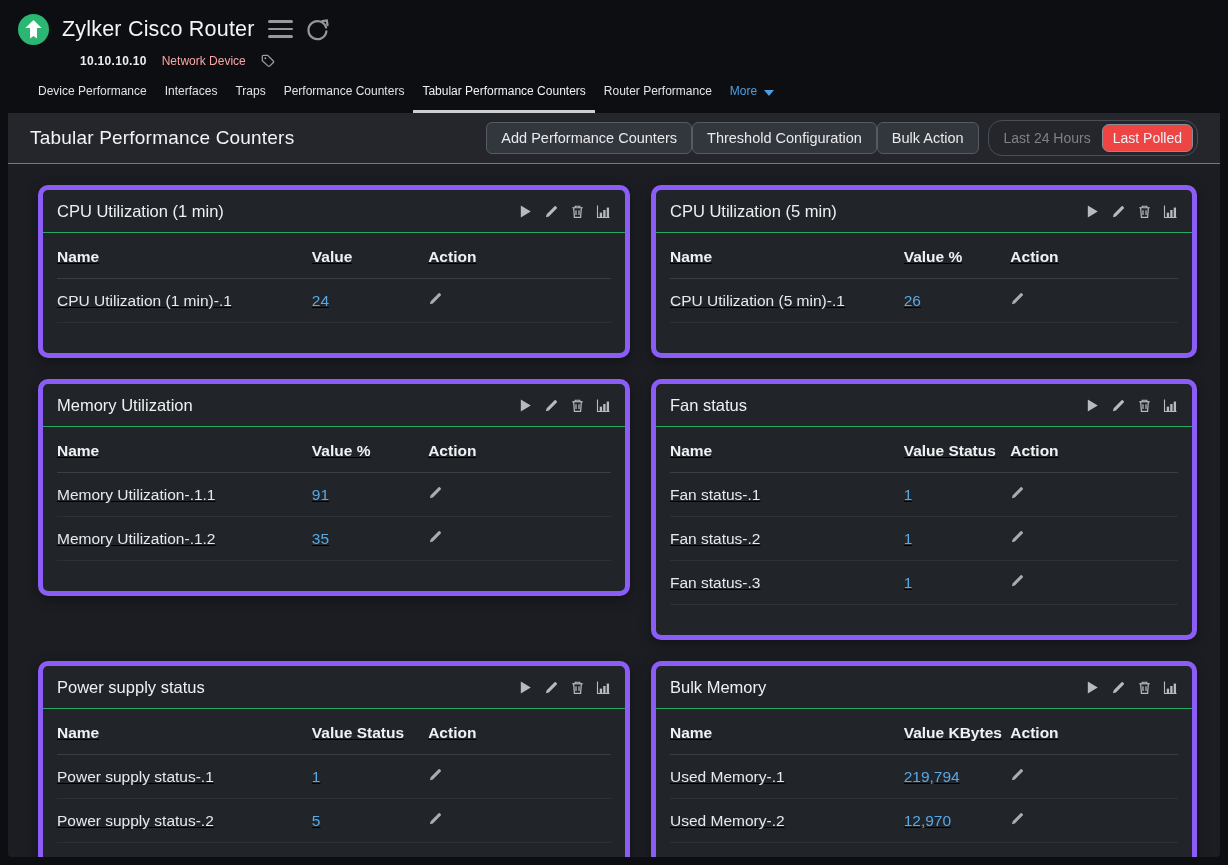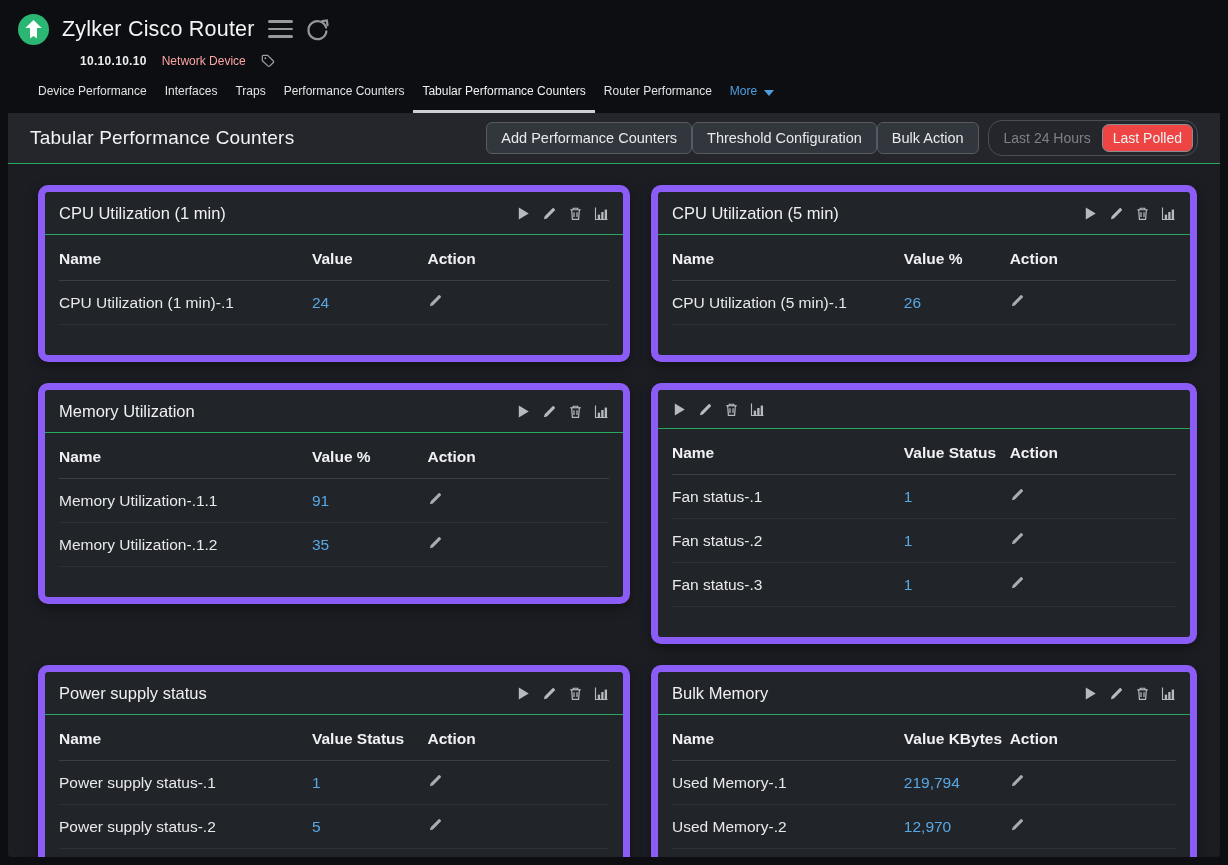--- a/index.html
+++ b/index.html
@@ -43,27 +43,27 @@
          border-radius:6px; padding:7px 14px; cursor:pointer;
          font-family:"Liberation Sans", sans-serif; white-space:nowrap; }
   .time-toggle { display:flex; align-items:center; border:1px solid #4a4e55; border-radius:14px;
                  padding:3px 4px; margin-left:9px; }
   .toggle-option { color:#7d8187; font-size:14px; padding:5px 10px; cursor:pointer; border:1px solid transparent; }
   .toggle-option.selected { background:#ef4444; border:1px solid #898d94; border-radius:7px; color:#f1f2f3; }
 
   
   .cards-grid { display:grid; grid-template-columns:592fr 546fr; column-gap:21px; row-gap:21px;
                 padding:21px 23px 0 30px; align-items:start; }
-  .card { background:#212429; border:7px solid #8b5cf6; border-radius:10px;
+  .card { background:#212429; border:5px solid #8b5cf6; border-radius:10px;
           box-shadow:0 4px 12px rgba(0,0,0,.35); }
   .card-header { display:flex; align-items:center; padding:12px 14px 11px; border-bottom:1px solid #26a85e; }
   .card-title { flex:1; margin:0; font-size:16.5px; font-weight:400; color:#eff0f2; }
   .card-actions { display:flex; align-items:center; gap:11px; color:#b7babf; }
   .card-actions span { display:flex; cursor:pointer; }
-  .card-body { padding:0 14px; }
+  .card-body { padding:0 14px;text-decoration:underline; }
   .card-table { width:100%; border-collapse:collapse; table-layout:fixed; }
   .card-table th { text-align:left; font-size:15.5px; font-weight:700; color:#f0f1f3;
                    padding:15px 0 12px; border-bottom:1px solid #3a3e45; }
   .col-name { width:46%; } .col-value { width:21%; } .col-action { width:33%; }
   .card-table td { padding:12px 0; border-bottom:1px solid #2d3037; font-size:15.5px; }
   .cell-name { color:#e8e9eb; }
   .cell-value { color:#58a8e4; cursor:pointer; }
   .cell-action span { display:inline-flex; color:#a9acb1; cursor:pointer; }
   .card-footer-space { height:30px; }
 </style>
@@ -310,20 +310,21 @@
     </td>
   </tr>
 </tbody>
       </table>
       <div class="card-footer-space"></div>
     </div>
   </section>
 
   <section class="card">
     <div class="card-header">
+      <h3 class="card-title">Fan status</h3>
       <div class="card-actions">
         <span>
           <svg viewBox="0 0 16 16" width="15" height="15" fill="currentColor">
                 <path d="M3 1.6 L13.6 8 L3 14.4 Z"></path>
               </svg>
         </span>
         <span>
           <svg viewBox="0 0 16 16" width="15" height="15" fill="currentColor">
             <path d="M2 14.2 L2.9 10.9 L11.3 2.5 Q12 1.8 12.7 2.5 L13.6 3.4 Q14.3 4.1 13.6 4.8 L5.2 13.2 Z"></path>
           </svg>

